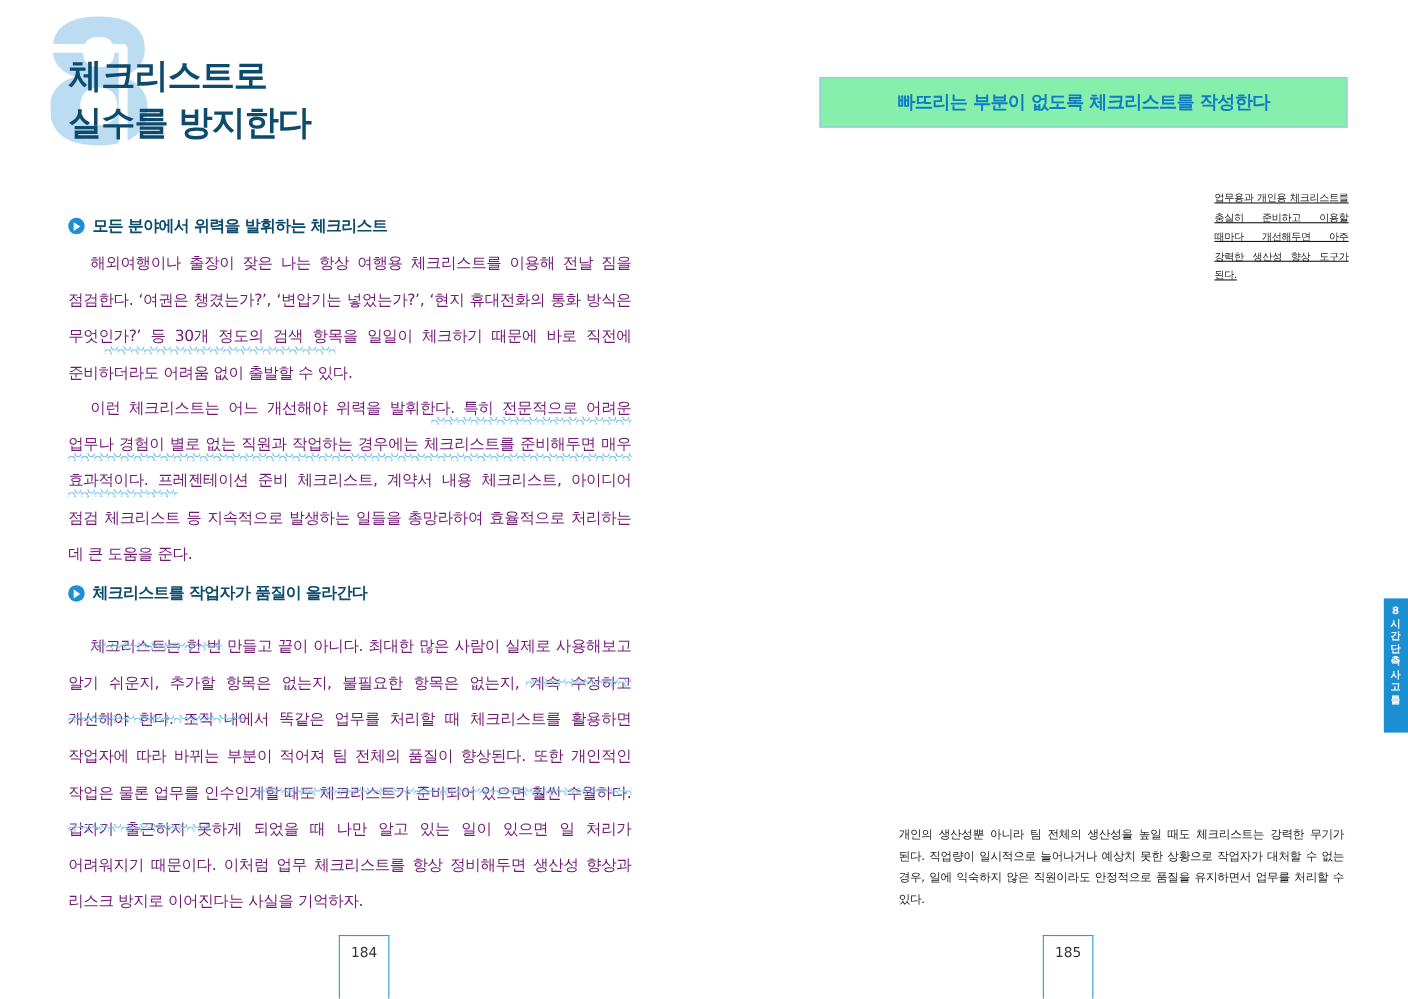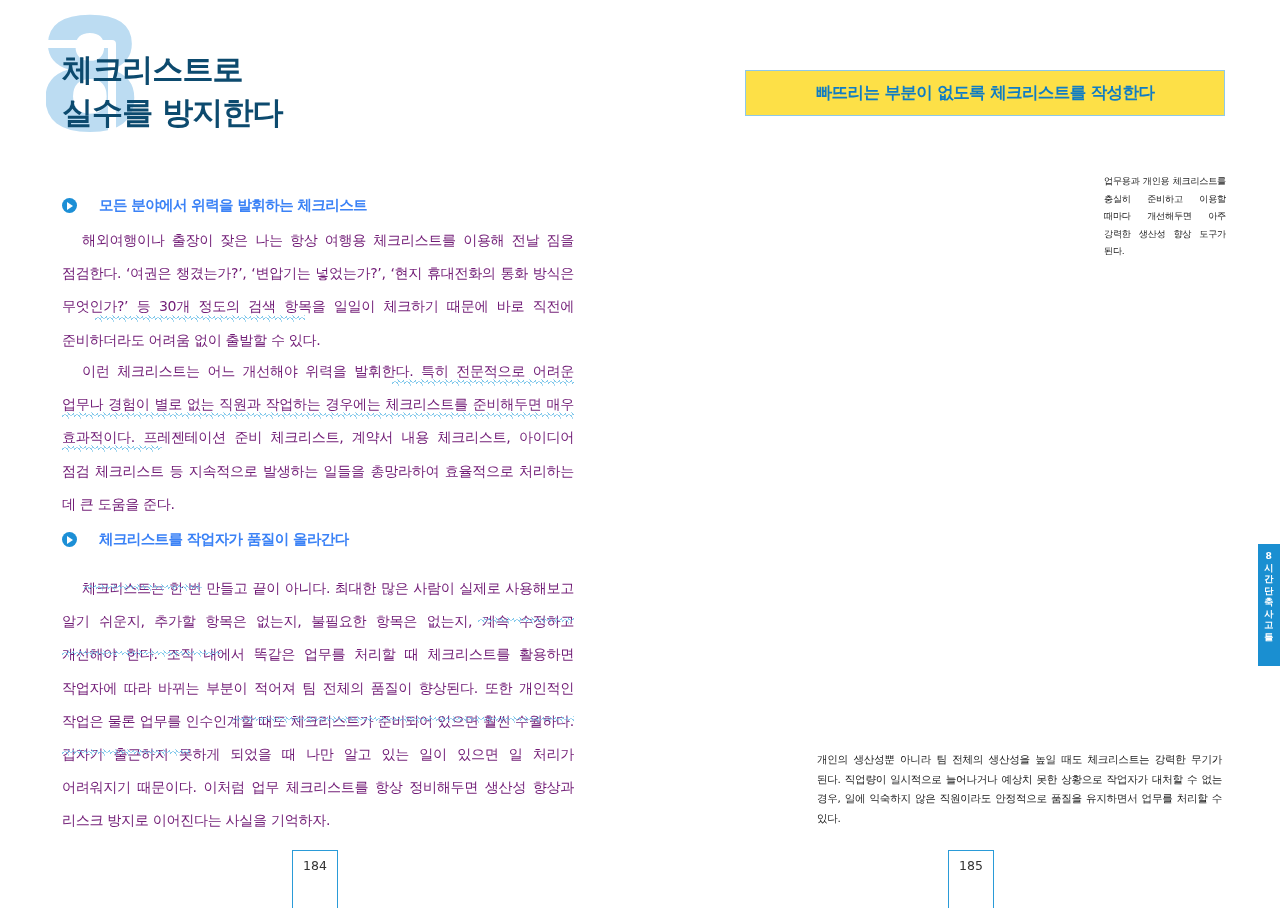--- a/index.html
+++ b/index.html
@@ -33,23 +33,23 @@
 
   .left-title {
     position: absolute; left: 62px; top: 48px; z-index: 3;
     font-size: 31px; font-weight: 700; line-height: 1.38;
     color: #0c4a6e; letter-spacing: -0.9px;
     white-space: pre-line;
   }
 
   .sec-head {
     position: absolute; left: 62px;
-    font-size: 14.5px; font-weight: 700; color: #3b82f6;
+    font-size: 14.5px; font-weight: 700; color: #0c4a6e;
     letter-spacing: -0.6px;
-    display: flex; align-items: center; gap: 22px;
+    display: flex; align-items: center; gap: 7px;
   }
   .sec-head .bullet {
     width: 15px; height: 15px; border-radius: 50%;
     background: #1c8fd6; position: relative; flex: none;
     display: inline-block;
   }
   .sec-head .bullet::after {
     content: ""; position: absolute; left: 5px; top: 3.5px;
     border-left: 6px solid #fff;
     border-top: 4px solid transparent;
@@ -82,51 +82,51 @@
     pointer-events: none;
   }
 
   .pagenum {
     position: absolute; bottom: 0; width: 46px; height: 58px;
     border: 1.6px solid #2a9bd8;
     border-bottom: none;
     font-size: 12.5px; color: #333;
     display: flex; justify-content: center; padding-top: 7px;
   }
-  #pagenum-left { left: 292px; }
+  #pagenum-left { left: 308px; }
   #pagenum-right { left: 948px; }
 
   
   #right-page { position: absolute; left: 640px; top: 0; width: 640px; height: 908px; }
 
   #right-banner {
     position: absolute; left: 105px; top: 70px; width: 480px; height: 46px;
     border: 1.6px solid #8ec9e8;
-    background: #fde047;
+    background: #86efac;
     display: flex; align-items: center; justify-content: center;
   }
   #right-banner .txt {
     font-size: 16.5px; font-weight: 700; color: #0f7cc4;
     letter-spacing: -0.6px;
   }
 
   #side-tab {
     position: absolute; right: 0; top: 544px; width: 22px; height: 122px;
     background: #1a8fd1;
     color: #fff; font-size: 9.2px; font-weight: 700;
     letter-spacing: 0.5px; line-height: 1.25;
     display: flex; flex-direction: column; align-items: center;
     justify-content: flex-start; padding-top: 6px;
   }
   #side-tab span { display: block; }
 
   .note-right {
     position: absolute; left: 1104px; top: 172px; width: 122px;
     font-size: 9.2px; line-height: 17.5px; color: #1a1a1a;
-    text-align: justify; letter-spacing: -0.3px; word-break: keep-all;
+    text-align: justify; letter-spacing: -0.3px; word-break: keep-all; text-decoration: underline;
   }
   #bottom-note {
     position: absolute; left: 817px; top: 750px; width: 405px;
     font-size: 10.6px; line-height: 19.5px; color: #1a1a1a;
     text-align: justify; letter-spacing: -0.3px; word-break: keep-all;
   }
 </style>
 </head>
 <body>
 

